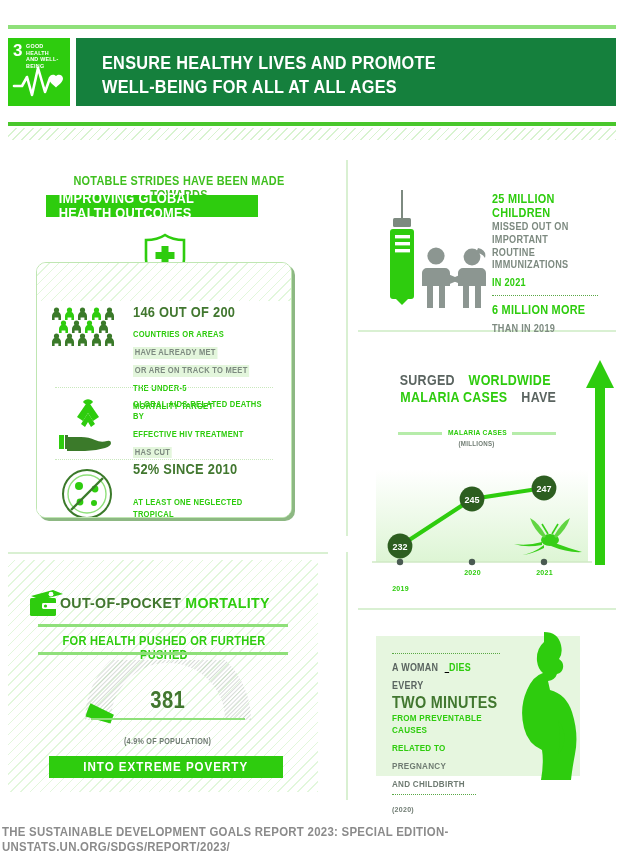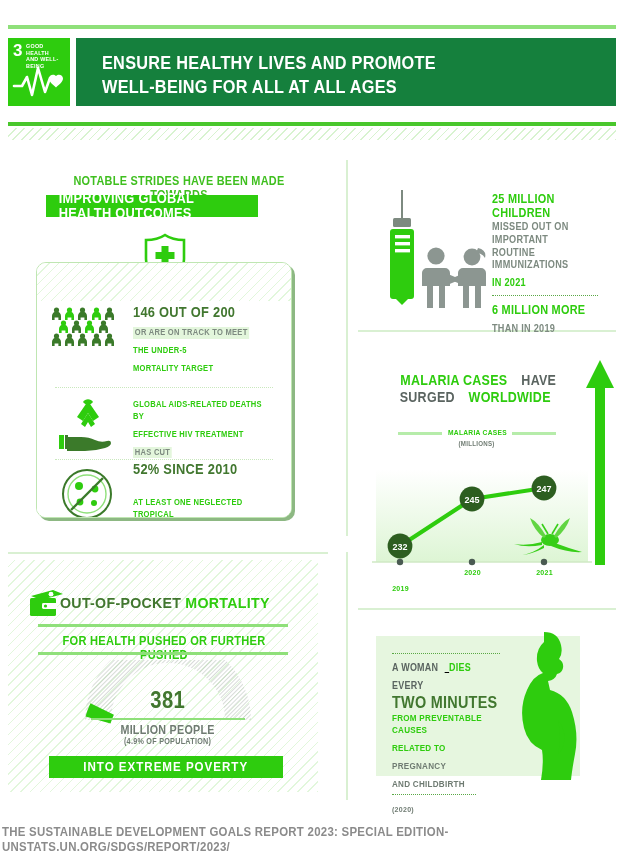--- a/index.html
+++ b/index.html
@@ -324,20 +324,24 @@
               <path d="M1,13 v-4 a4.5,4.5 0 0 1 9,0 v4 h-2.6 v-2.4 h-3.8 v2.4 z" fill="#3b7a2a"></path>
             </svg>
           <svg width="11" height="13" viewBox="0 0 11 13">
               <circle cx="5.5" cy="3" r="2.6" fill="#3b7a2a"></circle>
               <path d="M1,13 v-4 a4.5,4.5 0 0 1 9,0 v4 h-2.6 v-2.4 h-3.8 v2.4 z" fill="#3b7a2a"></path>
             </svg>
         </div>
       </div>
       <div class="row-txt" style="left:96px; top:40px; width:152px;">
         <div class="cond big">146 OUT OF 200</div>
+        <div style="margin-top:2px;">
+          <span class="cond sm grn">COUNTRIES OR AREAS</span>
+          <span class="cond sm gry hl">HAVE ALREADY MET</span>
+        </div>
         <div>
           <span class="cond sm gry hl">OR ARE ON TRACK TO MEET</span>
           <span class="cond sm grn">THE UNDER-5</span>
         </div>
         <div>
           <span class="cond sm grn">MORTALITY TARGET</span>
         </div>
       </div>
     </div>
 
@@ -414,23 +418,20 @@
           <line x1="0" y1="0" x2="0" y2="3" stroke="#b8bfba" stroke-width="1.1"></line>
         </pattern>
       </defs>
       <path d="M14,60 A70,70 0 0 1 154,60" fill="none" stroke="url(#gh)" stroke-width="26"></path>
       <path d="M14,60 A70,70 0 0 1 18.2,49" fill="none" stroke="#2ECC0E" stroke-width="26"></path>
     </svg>
     <div class="gnum">
       <span class="cond">381</span>
     </div>
     <div class="gline"></div>
-    <div class="gcap">
-      <span class="cond">MILLION PEOPLE</span>
-    </div>
     <div class="gcap2">
       <span class="cond">(4.9% OF POPULATION)</span>
     </div>
     <div class="poverty">
       <span class="cond">INTO EXTREME POVERTY</span>
     </div>
   </div>
 
   <div class="imm">
     <svg class="syringe" viewBox="0 0 52 118">
@@ -458,26 +459,26 @@
       <div class="cond it3">IN 2021</div>
       <div style="border-top:1.3px dotted #5aa845; width:106px; margin:5px 0 4px;"></div>
       <div class="cond it1">6 MILLION MORE</div>
       <div class="cond it2">THAN IN 2019</div>
     </div>
   </div>
 
   <div class="mal">
     <div class="mal-t">
       <div>
+        <span class="cond" style="color:#5a6460;">SURGED</span>
+        <span class="cond" style="color:#2ECC0E;">WORLDWIDE</span>
+      </div>
+      <div>
         <span class="cond" style="color:#2ECC0E;">MALARIA CASES</span>
         <span class="cond" style="color:#5a6460;">HAVE</span>
-      </div>
-      <div>
-        <span class="cond" style="color:#5a6460;">SURGED</span>
-        <span class="cond" style="color:#2ECC0E;">WORLDWIDE</span>
       </div>
     </div>
 
     <div class="leg">
       <div class="leg-l" style="left:0; width:44px;"></div>
       <div class="leg-l" style="right:0; width:44px;"></div>
       <div class="leg-txt">
         <span class="cond">MALARIA CASES</span>
       </div>
       <div class="leg-sub">

